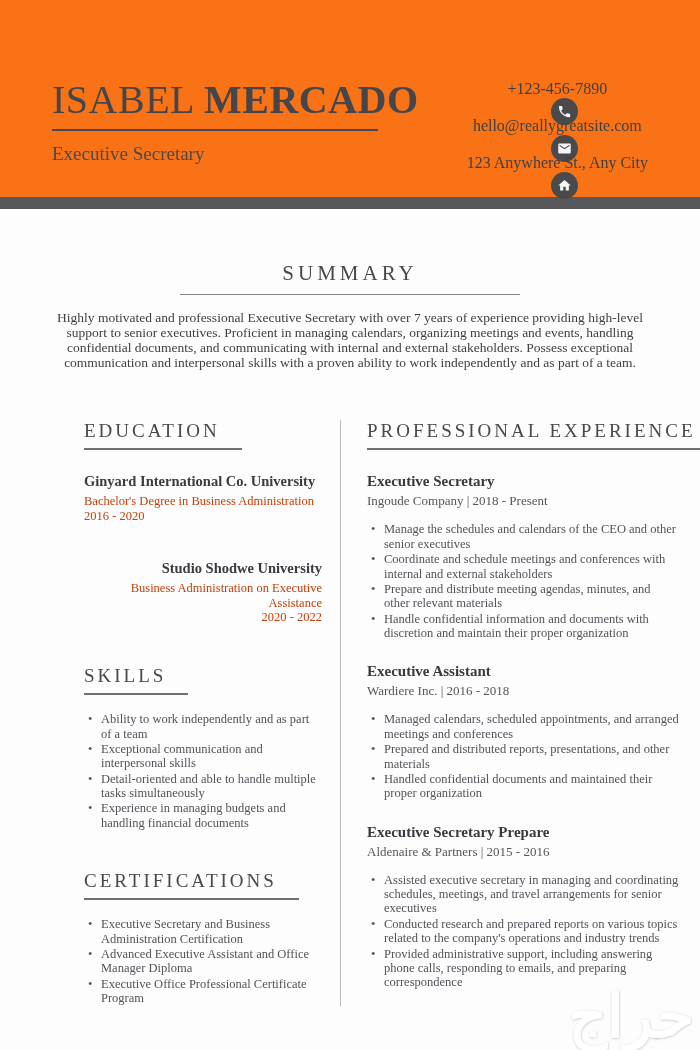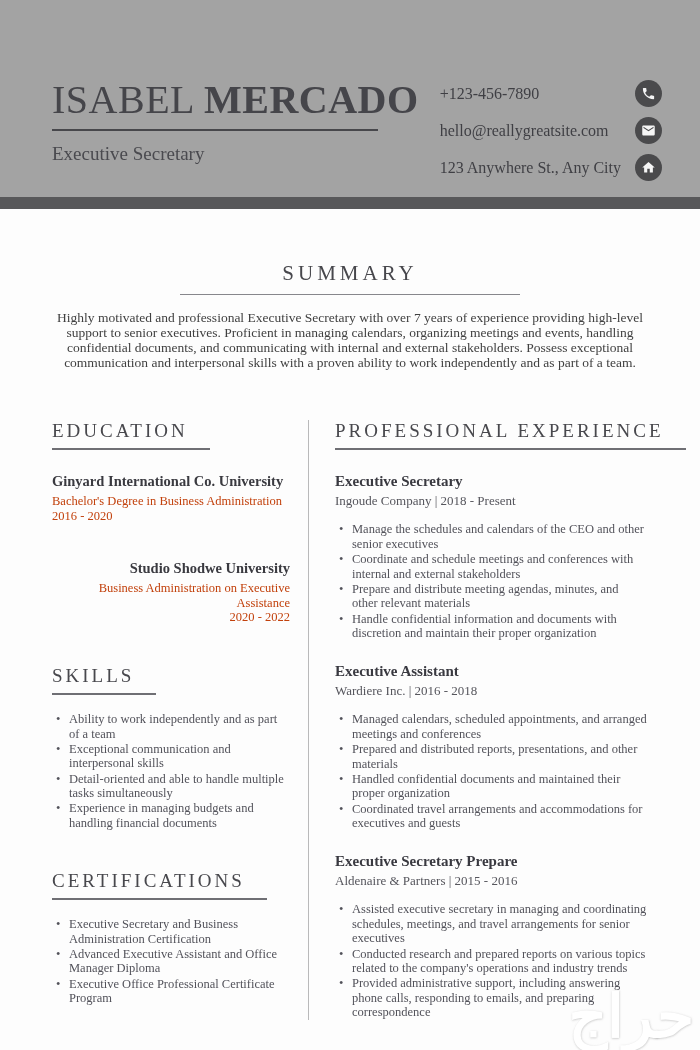--- a/index.html
+++ b/index.html
@@ -8,21 +8,21 @@
     position:relative;
     width:700px; height:1050px;
     background:#fdfdfd;
     overflow:hidden;
     font-family:"Liberation Serif", serif;
     margin:0 auto;
   }
   
   .header {
     height:197px;
-    background:#a3a3a3;
+    background:#f97316;
     display:flex;
     justify-content:space-between;
     padding:80px 38px 0 52px;
   }
   .name {
     font-size:40px;
     font-weight:400;
     letter-spacing:.5px;
     color:#45454a;
     line-height:1;
@@ -39,20 +39,21 @@
     font-size:19px;
     color:#4a4a4f;
   }
   .contact { display:flex; flex-direction:column; }
   .contact-row {
     display:flex;
     align-items:center;
     justify-content:space-between;
     height:27px;
     margin-bottom:10px;
+    flex-direction:column;
   }
   .contact-text {
     font-size:16px;
     color:#3f3f44;
     margin-right:14px;
     white-space:nowrap;
   }
   .icon-circle {
     width:27px; height:27px;
     border-radius:50%;
@@ -78,21 +79,21 @@
   }
   .summary-text {
     width:594px;
     margin:15px auto 0;
     font-size:13.5px;
     line-height:1.12;
     color:#404040;
     text-align:center;
   }
   
-  .columns { display:flex; margin-top:50px; padding-left:52px; }
+  .columns { display:flex; margin-top:50px; padding-left:84px; }
   .col-left  { width:238px; flex-shrink:0; }
   .col-divider { width:1px; background:#b9b9ba; margin-left:18px; }
   .col-right { width:312px; margin-left:26px; }
   .col-heading {
     font-size:19px;
     font-weight:400;
     letter-spacing:3px;
     color:#48484d;
     display:inline-block;
     border-bottom:2px solid #6f6f74;
@@ -261,21 +262,20 @@
             </ul>
           </div>
 
           <div class="job">
             <div class="job-name">Executive Assistant</div>
             <div class="job-company">Wardiere Inc. | 2016 - 2018</div>
             <ul class="bullets">
               <li>Managed calendars, scheduled appointments, and arranged meetings and conferences</li>
               <li>Prepared and distributed reports, presentations, and other materials</li>
               <li>Handled confidential documents and maintained their proper organization</li>
-              <li>Coordinated travel arrangements and accommodations for executives and guests</li>
             </ul>
           </div>
 
           <div class="job">
             <div class="job-name">Executive Secretary Prepare</div>
             <div class="job-company">Aldenaire &amp; Partners | 2015 - 2016</div>
             <ul class="bullets">
               <li>Assisted executive secretary in managing and coordinating schedules, meetings, and travel arrangements for senior executives</li>
               <li>Conducted research and prepared reports on various topics related to the company's operations and industry trends</li>
               <li>Provided administrative support, including answering phone calls, responding to emails, and preparing correspondence</li>

